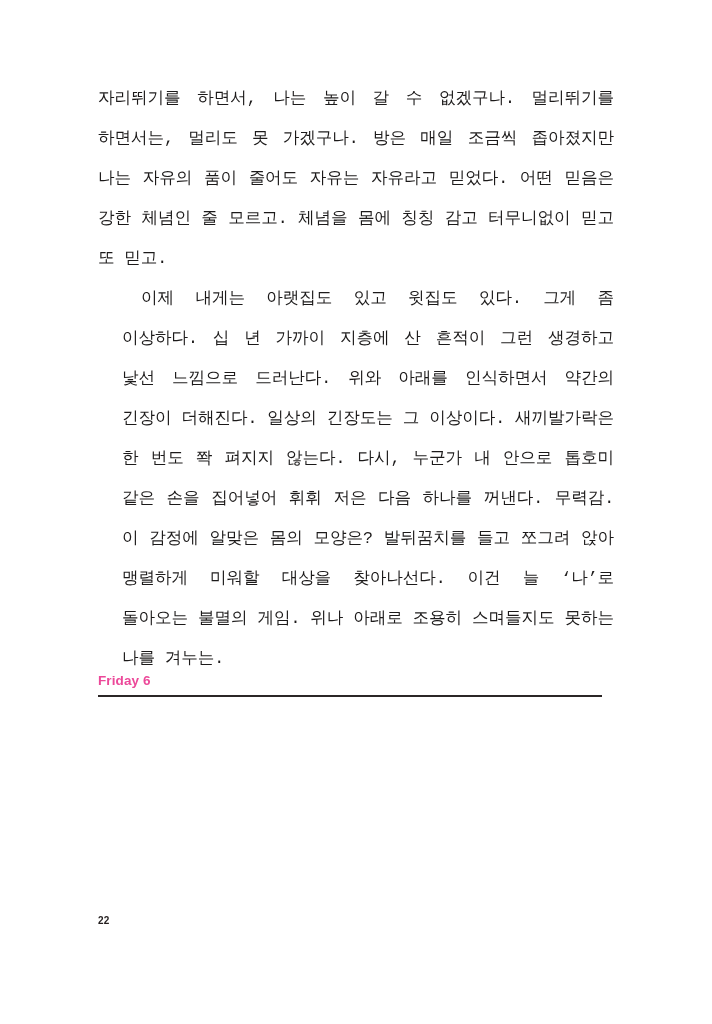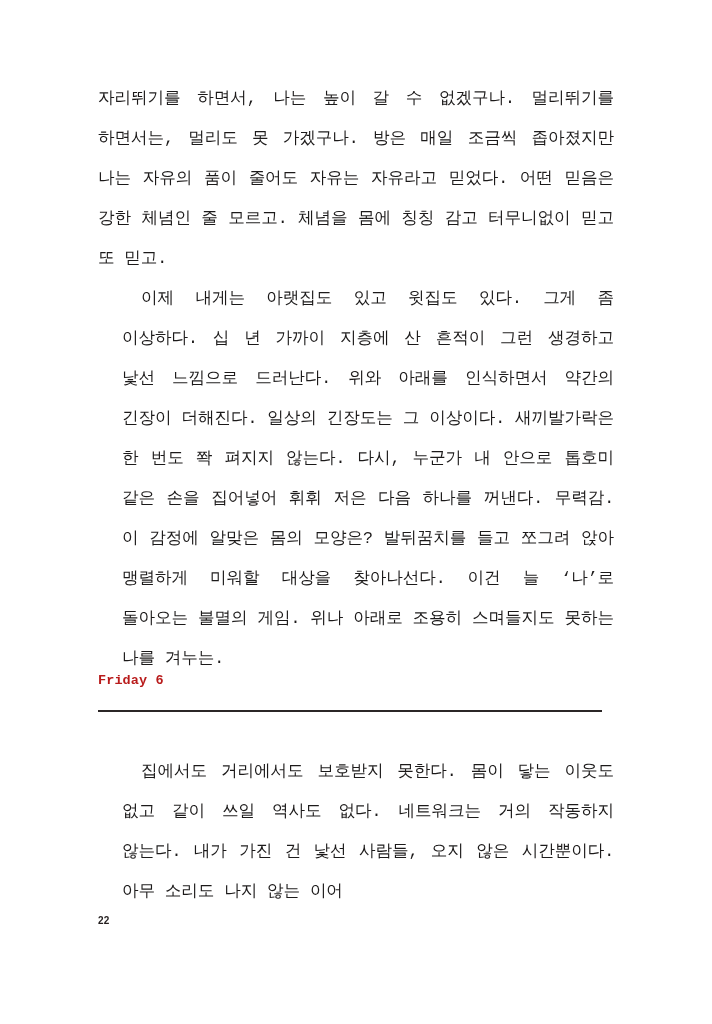--- a/index.html
+++ b/index.html
@@ -56,27 +56,27 @@
   }
 
   
   .section-head {
     position: absolute;
     left: 98px;
     top: 672px;
     width: 504px;
   }
   .section-title {
-    font-family: Liberation Mono, monospace;
+    font-family: Liberation Sans, sans-serif;
     font-size: 13.5px;
     font-weight: 700;
     letter-spacing: 0.1px;
-    color: #b91c1c;
+    color: #ec4899;
     line-height: 18px;
-    padding-bottom: 20px;
+    padding-bottom: 5px;
     display: block;
   }
   .section-rule {
     display: block;
     width: 504px;
     height: 1.6px;
     background: #2b2626;
   }
 
   
@@ -107,19 +107,16 @@
   <div class="block-one">
     <p class="body-text para">자리뛰기를 하면서, 나는 높이 갈 수 없겠구나. 멀리뛰기를 하면서는, 멀리도 못 가겠구나. 방은 매일 조금씩 좁아졌지만 나는 자유의 품이 줄어도 자유는 자유라고 믿었다. 어떤 믿음은 강한 체념인 줄 모르고. 체념을 몸에 칭칭 감고 터무니없이 믿고 또 믿고.</p>
     <p class="body-text para indent">이제 내게는 아랫집도 있고 윗집도 있다. 그게 좀 이상하다. 십 년 가까이 지층에 산 흔적이 그런 생경하고 낯선 느낌으로 드러난다. 위와 아래를 인식하면서 약간의 긴장이 더해진다. 일상의 긴장도는 그 이상이다. 새끼발가락은 한 번도 쫙 펴지지 않는다. 다시, 누군가 내 안으로 톱호미 같은 손을 집어넣어 휘휘 저은 다음 하나를 꺼낸다. 무력감. 이 감정에 알맞은 몸의 모양은? 발뒤꿈치를 들고 쪼그려 앉아 맹렬하게 미워할 대상을 찾아나선다. 이건 늘 ‘나’로 돌아오는 불멸의 게임. 위나 아래로 조용히 스며들지도 못하는 나를 겨누는.</p>
   </div>
 
   <div class="section-head">
     <span class="section-title">Friday 6</span>
     <span class="section-rule"></span>
   </div>
 
-  <div class="block-two">
-    <p class="body-text para indent">집에서도 거리에서도 보호받지 못한다. 몸이 닿는 이웃도 없고 같이 쓰일 역사도 없다. 네트워크는 거의 작동하지 않는다. 내가 가진 건 낯선 사람들, 오지 않은 시간뿐이다. 아무 소리도 나지 않는 이어</p>
-  </div>
 
   <div class="folio">22</div>
 
 </div>
 
 </body></html>

